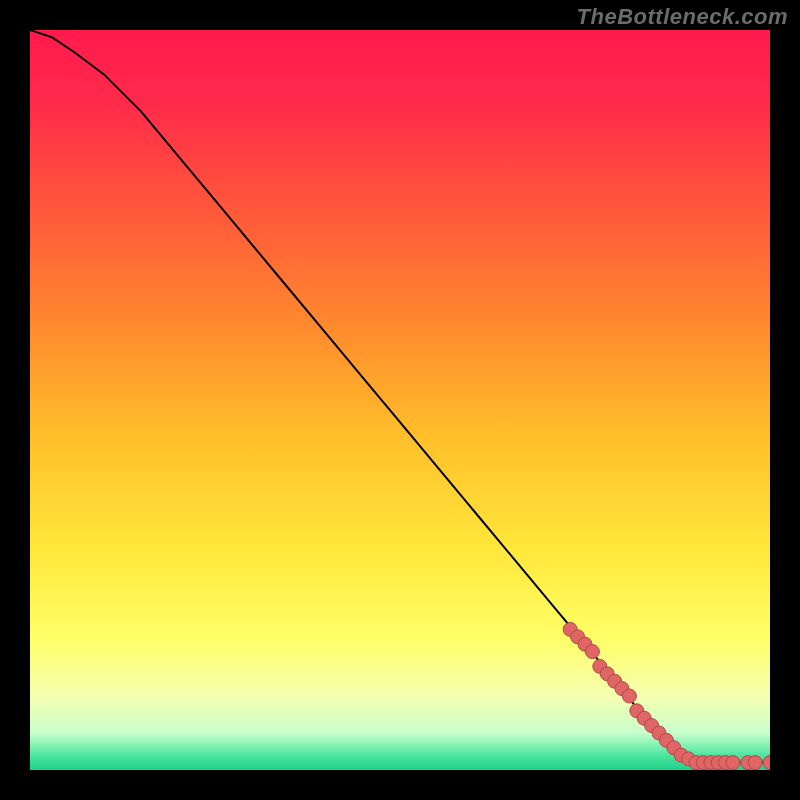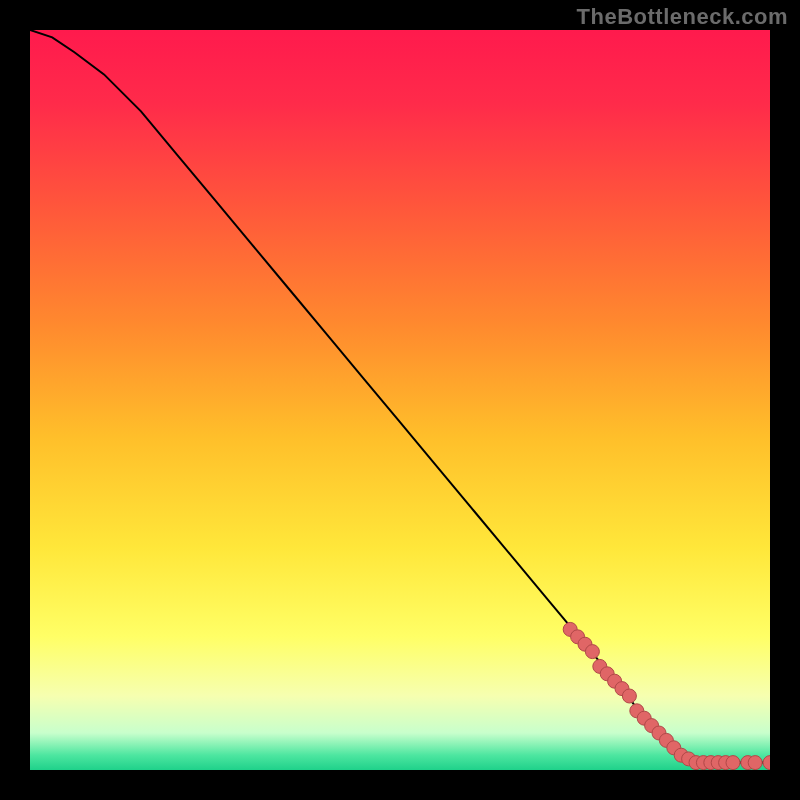--- a/index.html
+++ b/index.html
@@ -2,20 +2,21 @@
 <html><head>
 <meta charset="utf-8">
 <style>
   * { margin: 0; padding: 0; box-sizing: border-box; }
   html, body { width: 800px; height: 800px; overflow: hidden; background: #000; }
   .stage {
     position: relative;
     width: 800px;
     height: 800px;
     background: #000;
+    font-style: italic;
   }
   .watermark {
     position: absolute;
     top: 4px;
     right: 12px;
     font-family: Arial, Helvetica, sans-serif;
     font-size: 22px;
     font-weight: bold;
     color: #6b6b6b;
     letter-spacing: 0.5px;

